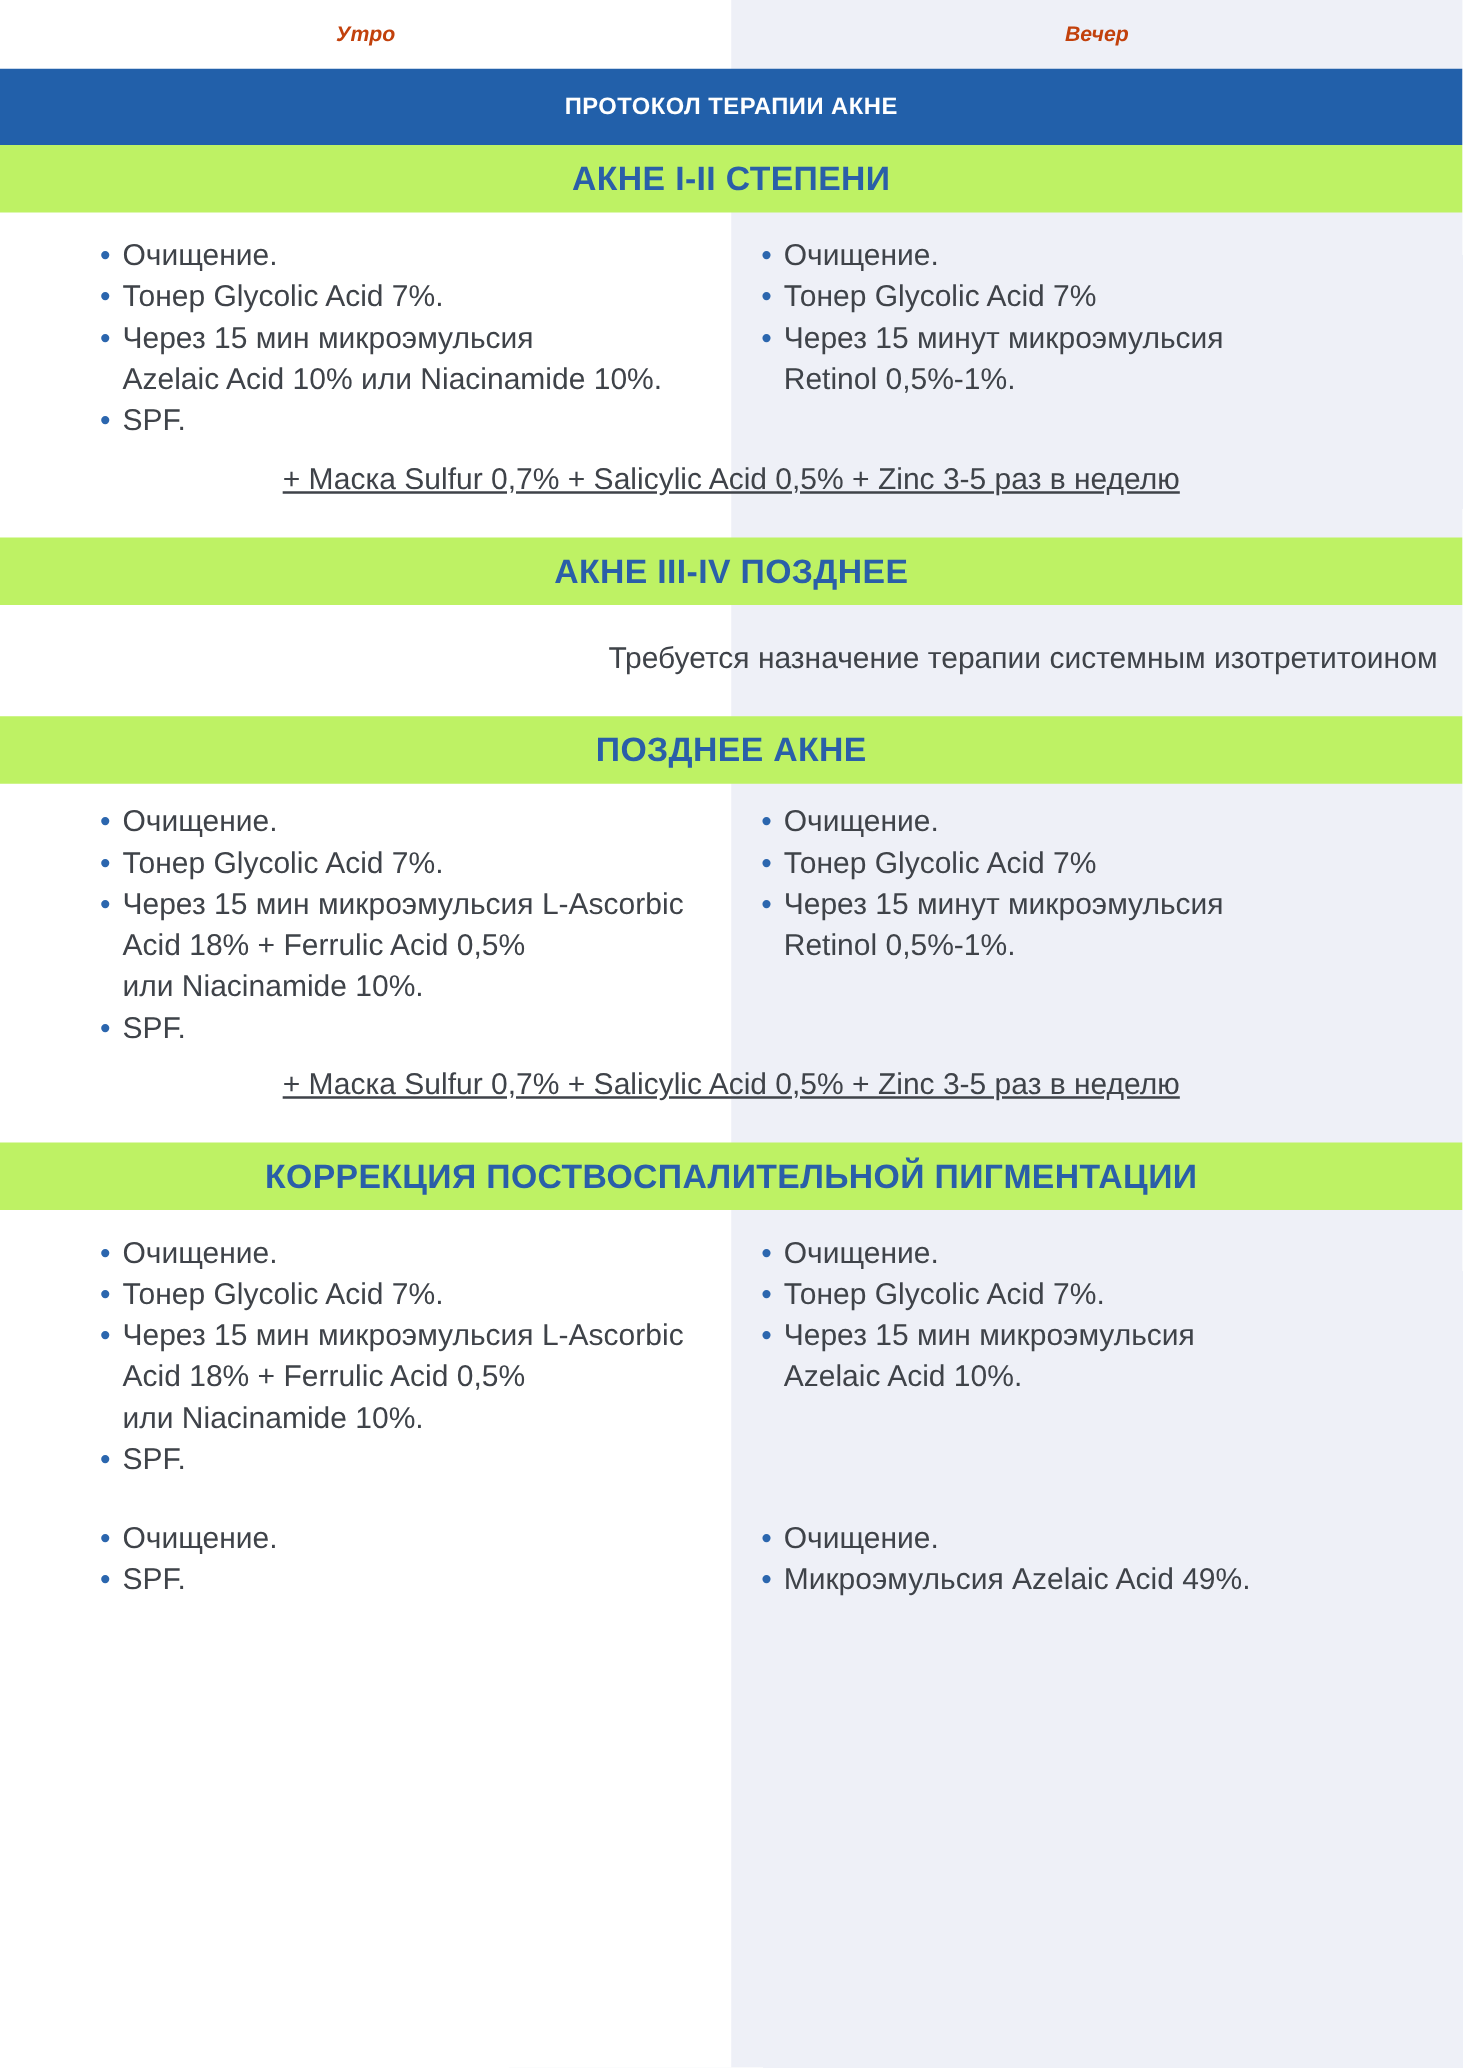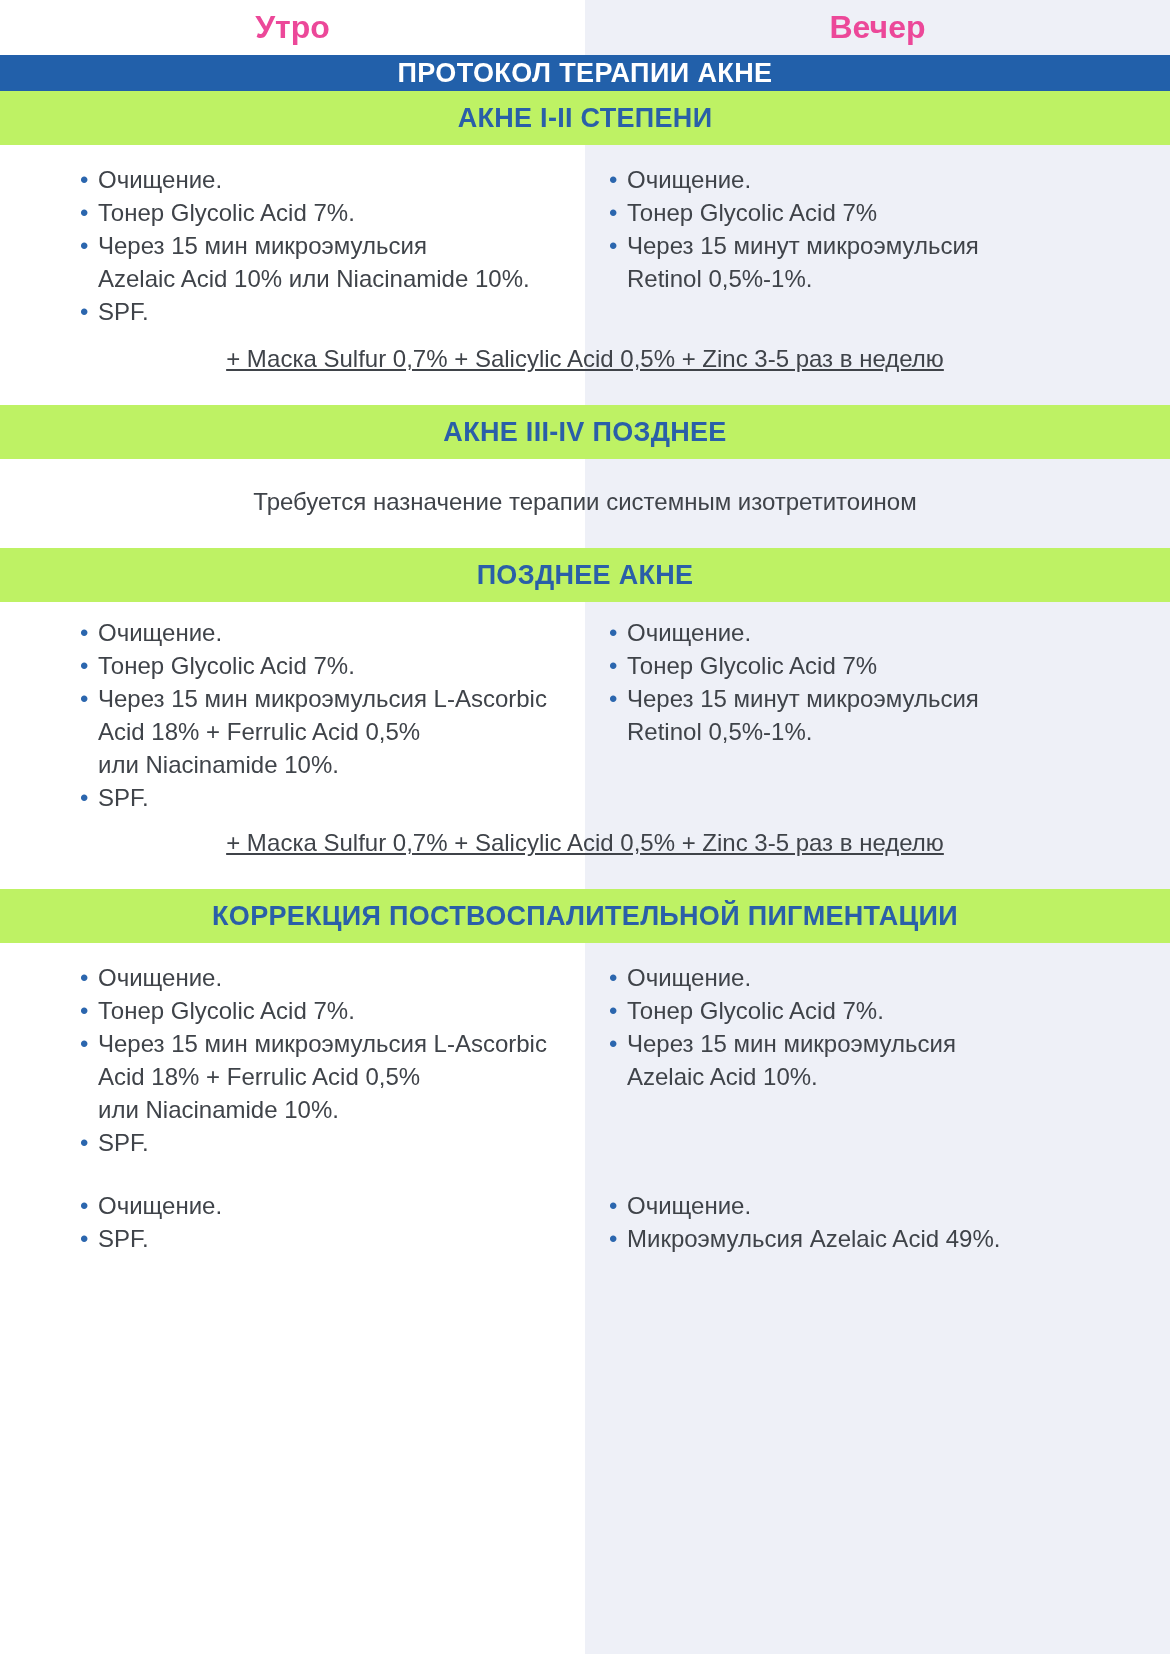--- a/index.html
+++ b/index.html
@@ -17,28 +17,28 @@
     top: 0; right: 0;
     width: 585px; height: 100%;
     background: #eef0f7;
   }
   .content { position: relative; z-index: 1; }
 
   .col-headers { display: flex; height: 55px; }
   .col-header {
     flex: 1;
     display: flex; align-items: center; justify-content: center;
-    color: #ec4899; font-weight: 700; font-size: 32px;
+    color: #c2410c; font-weight: 700; font-size: 17px; font-style: italic;
   }
 
   .title-bar {
-    height: 36px;
+    height: 61px;
     background: #2260aa;
     display: flex; align-items: center; justify-content: center;
-    color: #ffffff; font-weight: 700; font-size: 27px; letter-spacing: .4px;
+    color: #ffffff; font-weight: 700; font-size: 19px; letter-spacing: .4px;
   }
 
   .section-heading {
     margin: 0;
     height: 54px;
     background: #bef264;
     display: flex; align-items: center; justify-content: center;
     color: #2a5fa8; font-weight: 700; font-size: 27px; letter-spacing: .3px;
   }
 
@@ -58,21 +58,21 @@
     color: #2b66ae;
   }
 
   .footnote {
     text-align: center;
     font-size: 24px; line-height: 33px;
     padding: 6px 20px 30px;
     text-decoration: underline;
   }
   .section-note {
-    text-align: center;
+    text-align: right;
     font-size: 24px; line-height: 33px;
     padding: 26px 20px 30px;
   }
 
   
   .s2 .section-body { padding-top: 14px; padding-bottom: 6px; }
   .s4 .section-body { padding-top: 22px; }
 </style>
 </head>
 <body>

